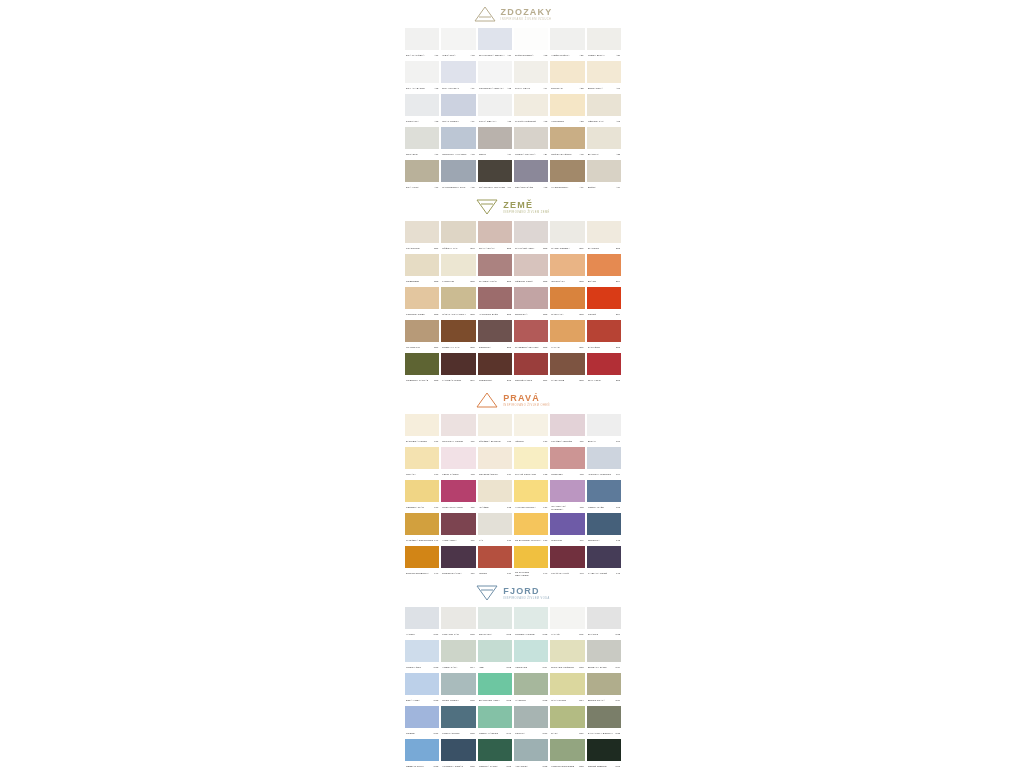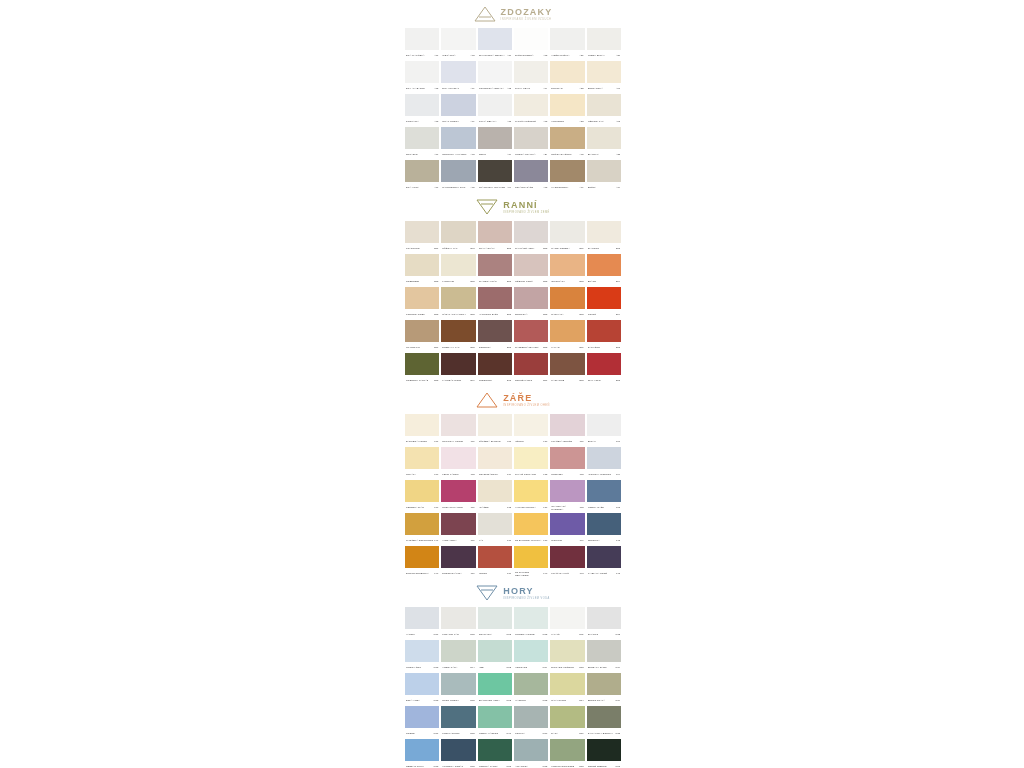--- a/index.html
+++ b/index.html
@@ -315,21 +315,21 @@
     </div>
     <div class="section">
       <div class="sec-header">
         <span class="tri">
           <svg width="22" height="16" viewBox="0 0 22 16">
             <path d="M1 1 L21 1 L11 15 Z" fill="none" stroke="#9b9b5a" stroke-width="1"></path>
             <line x1="5" y1="5" x2="17" y2="5" stroke="#9b9b5a" stroke-width="1"></line>
           </svg>
         </span>
         <span class="sec-titles">
-          <span class="sec-name" style="color: rgb(155, 155, 90);">RANNÍ</span>
+          <span class="sec-name" style="color: rgb(155, 155, 90);">ZEMĚ</span>
           <span class="sec-sub" style="color: rgb(155, 155, 90);">INSPIROVÁNO ŽIVLEM ZEMĚ</span>
         </span>
       </div>
       <div class="grid">
         <div class="cell">
           <div class="chip" style="background: rgb(230, 222, 208);"></div>
           <div class="meta">
             <span class="nm">PRASKURO</span>
             <span class="cd">E01</span>
           </div>
@@ -540,21 +540,21 @@
       </div>
     </div>
     <div class="section">
       <div class="sec-header">
         <span class="tri">
           <svg width="22" height="16" viewBox="0 0 22 16">
             <path d="M11 1 L21 15 L1 15 Z" fill="none" stroke="#d9814a" stroke-width="1"></path>
           </svg>
         </span>
         <span class="sec-titles">
-          <span class="sec-name" style="color: rgb(217, 129, 74);">ZÁŘE</span>
+          <span class="sec-name" style="color: rgb(217, 129, 74);">PRAVÁ</span>
           <span class="sec-sub" style="color: rgb(217, 129, 74);">INSPIROVÁNO ŽIVLEM OHEŇ</span>
         </span>
       </div>
       <div class="grid">
         <div class="cell">
           <div class="chip" style="background: rgb(246, 238, 220);"></div>
           <div class="meta">
             <span class="nm">BADUSNÁ HOLEŠ</span>
             <span class="cd">F01</span>
           </div>
@@ -766,21 +766,21 @@
     </div>
     <div class="section">
       <div class="sec-header">
         <span class="tri">
           <svg width="22" height="16" viewBox="0 0 22 16">
             <path d="M1 1 L21 1 L11 15 Z" fill="none" stroke="#6f8fa8" stroke-width="1"></path>
             <line x1="5" y1="5" x2="17" y2="5" stroke="#6f8fa8" stroke-width="1"></line>
           </svg>
         </span>
         <span class="sec-titles">
-          <span class="sec-name" style="color: rgb(111, 143, 168);">HORY</span>
+          <span class="sec-name" style="color: rgb(111, 143, 168);">FJORD</span>
           <span class="sec-sub" style="color: rgb(111, 143, 168);">INSPIROVÁNO ŽIVLEM VODA</span>
         </span>
       </div>
       <div class="grid">
         <div class="cell">
           <div class="chip" style="background: rgb(221, 225, 230);"></div>
           <div class="meta">
             <span class="nm">VALERY</span>
             <span class="cd">W01</span>
           </div>

